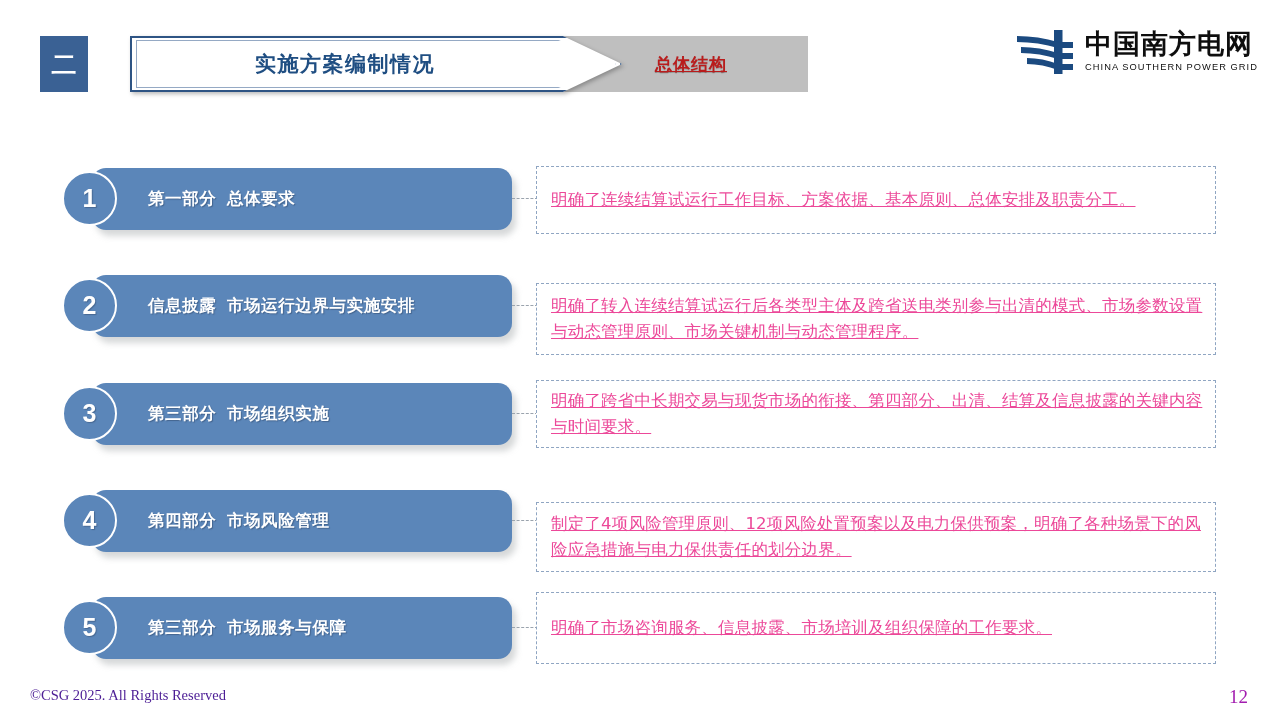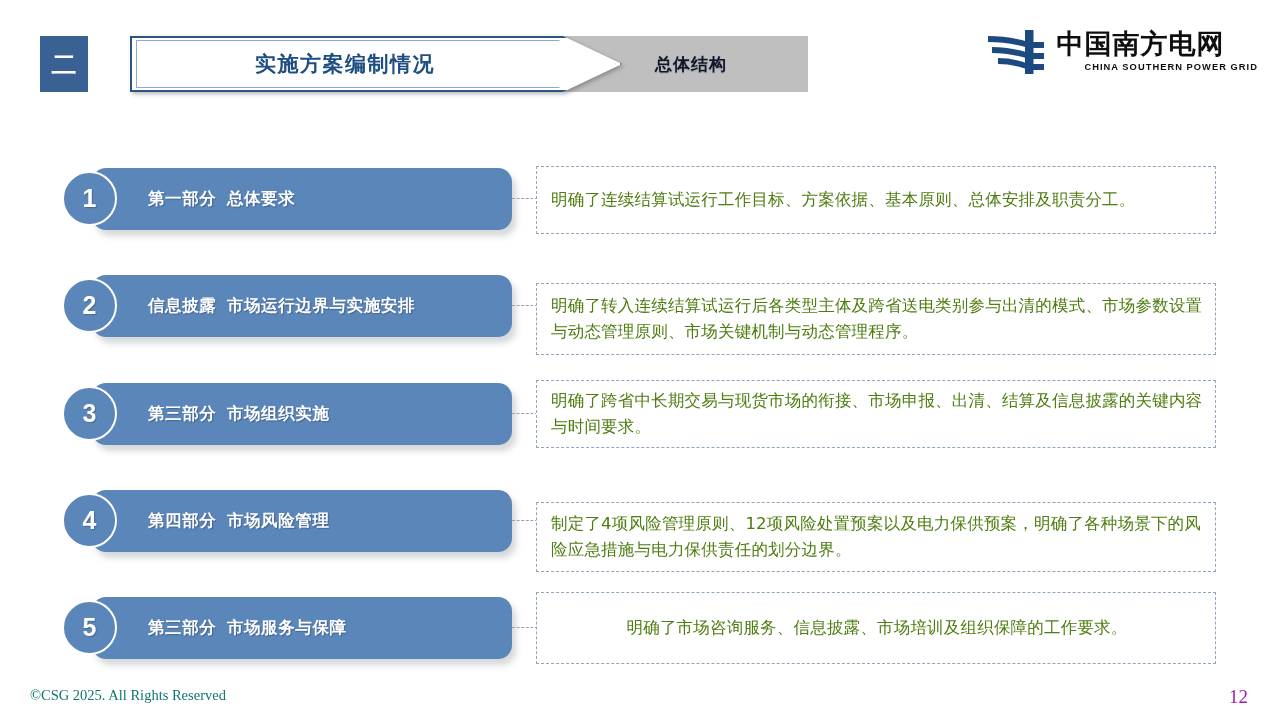--- a/index.html
+++ b/index.html
@@ -48,25 +48,26 @@
   }
   #gray-strip-label {
     position: absolute;
     left: 556px;
     top: 0px;
     width: 190px;
     height: 56px;
     display: flex;
     align-items: center;
     justify-content: center;
-    color: #0f172a;
+    color: #b91c1c;
     font-size: 17px;
     font-weight: bold;
     letter-spacing: 1px;
     text-shadow: 0 1px 1px rgba(0,0,0,0.18);
+    text-decoration: underline;
   }
   #chevron-wrap {
     position: absolute;
     left: 62px;
     top: 0px;
     width: 492px;
     height: 56px;
     filter: drop-shadow(2px 2px 2px rgba(0,0,0,0.28));
     margin-left: 28px;
   }
@@ -126,26 +127,25 @@
   }
   #logo-cn {
     font-size: 27px;
     font-weight: bold;
     color: #0e0e0e;
     letter-spacing: 1px;
     font-family: Liberation Sans, sans-serif;
   }
   #logo-en {
     font-size: 9.3px;
-    font-weight: bold;
+    font-weight: normal;
     color: #0e0e0e;
     letter-spacing: 1.05px;
     margin-top: 5px;
     font-family: "Liberation Sans", sans-serif;
-    margin-left: 28px;
   }
 
   
   #rows {
     position: absolute;
     left: 0;
     top: 0;
     width: 1280px;
     height: 720px;
   }
@@ -218,33 +218,34 @@
     position: absolute;
     left: 536px;
     border: 1px dashed #8fa5c2;
     background: #ffffff;
     box-sizing: border-box;
     display: flex;
     align-items: center;
     padding: 7px 12px 7px 14px;
   }
   .desc-text {
-    color: #4d7c0f;
+    color: #ec4899;
     font-size: 16.5px;
     line-height: 1.55;
     letter-spacing: 0.2px;
     font-family: "DejaVu Sans", "Liberation Sans", sans-serif;
+    text-decoration: underline;
   }
 
   
   #footer-copyright {
     position: absolute;
     left: 30px;
     bottom: 16px;
-    color: #0f766e;
+    color: #4c1d95;
     font-size: 14.5px;
     font-family: "Liberation Serif", "DejaVu Serif", serif;
   }
   #footer-pagenum {
     position: absolute;
     right: 32px;
     bottom: 12px;
     color: #a21caf;
     font-size: 19px;
     font-family: "Liberation Serif", "DejaVu Serif", serif;
@@ -313,21 +314,21 @@
   </div>
 
   <div class="row" style="top:379px;">
     <div class="pill-shadow"></div>
     <div class="pill">
       <div class="pill-label">第三部分  市场组织实施</div>
     </div>
     <div class="num-circle">3</div>
     <div class="connector"></div>
     <div class="desc-box" style="top:1px; width:680px; height:68px;">
-      <div class="desc-text">明确了跨省中长期交易与现货市场的衔接、市场申报、出清、结算及信息披露的关键内容与时间要求。</div>
+      <div class="desc-text">明确了跨省中长期交易与现货市场的衔接、第四部分、出清、结算及信息披露的关键内容与时间要求。</div>
     </div>
   </div>
 
   <div class="row" style="top:486px;">
     <div class="pill-shadow"></div>
     <div class="pill">
       <div class="pill-label">第四部分  市场风险管理</div>
     </div>
     <div class="num-circle">4</div>
     <div class="connector"></div>
@@ -336,21 +337,21 @@
     </div>
   </div>
 
   <div class="row" style="top:593px;">
     <div class="pill-shadow"></div>
     <div class="pill">
       <div class="pill-label">第三部分  市场服务与保障</div>
     </div>
     <div class="num-circle">5</div>
     <div class="connector"></div>
-    <div class="desc-box" style="top:-1px; width:680px; height:72px;justify-content:center;">
+    <div class="desc-box" style="top:-1px; width:680px; height:72px;">
       <div class="desc-text">明确了市场咨询服务、信息披露、市场培训及组织保障的工作要求。</div>
     </div>
   </div>
 
 </div>
 
 <div id="footer-copyright">©CSG 2025. All Rights Reserved</div>
 <div id="footer-pagenum">12</div>
 
 </body></html>

